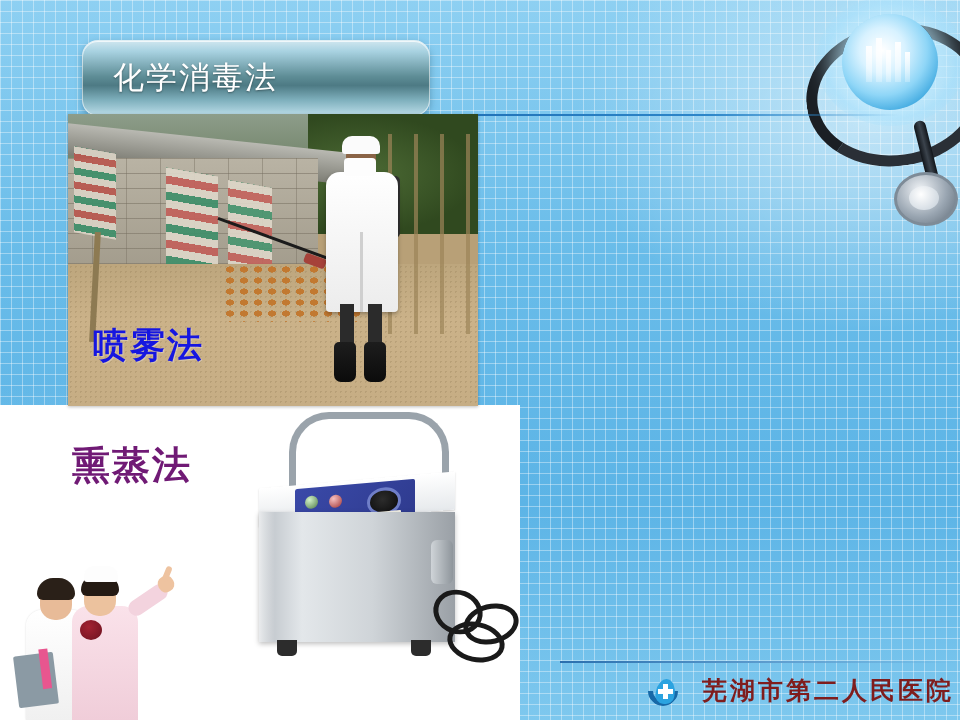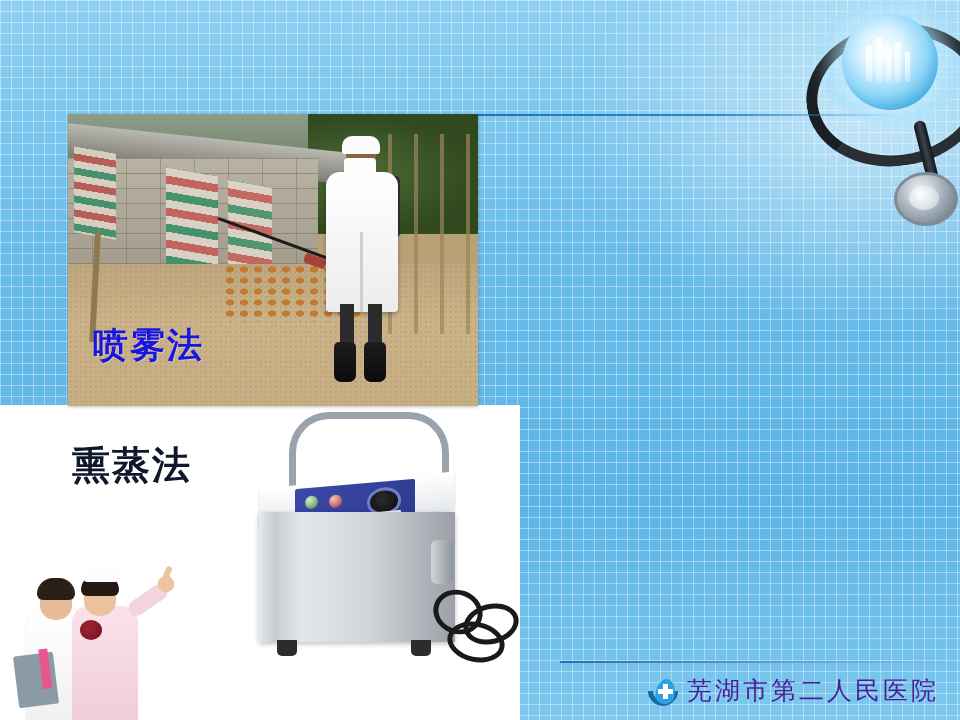--- a/index.html
+++ b/index.html
@@ -182,21 +182,21 @@
   .pm-cord{position:absolute;left:196px;top:182px;width:86px;height:74px;}
   .pm-cord .c1{position:absolute;left:2px;top:0;width:40px;height:34px;border:5px solid #1a1a1a;border-radius:50%;transform:rotate(20deg);}
   .pm-cord .c2{position:absolute;left:32px;top:14px;width:46px;height:30px;border:5px solid #1a1a1a;border-radius:50%;transform:rotate(-14deg);}
   .pm-cord .c3{position:absolute;left:16px;top:32px;width:48px;height:30px;border:5px solid #1a1a1a;border-radius:50%;transform:rotate(12deg);}
   
   .label-spray{
     position:absolute;left:93px;top:322px;font-size:35px;font-weight:bold;color:#1616e0;
     letter-spacing:2px;text-shadow:1px 1px 1px rgba(255,255,255,.35);text-align:right;
   }
   .label-fumigate{
-    position:absolute;left:72px;top:440px;font-size:38px;font-weight:bold;color:#0f172a;
+    position:absolute;left:72px;top:440px;font-size:38px;font-weight:bold;color:#701a75;
     letter-spacing:2px;
   }
   
   .notes-box{
     position:absolute;left:521px;top:163px;width:370px;height:443px;
     border:2px solid #1f1f8f;border-radius:42px;
     background:linear-gradient(150deg,#f7f5ea 0%,#f3f0e4 45%,#ebe7d9 100%);
     box-shadow:7px 7px 10px rgba(30,60,90,.28);
     box-sizing:border-box;
     padding:42px 18px 18px 22px;
@@ -234,21 +234,21 @@
     transform:rotate(-45deg);
   }
   .logo .mark .drop{
     position:absolute;left:8px;top:3px;width:19px;height:25px;
     background:#2ba3e0;border-radius:60% 60% 55% 55%/70% 70% 40% 40%;
     transform:rotate(10deg);
   }
   .logo .mark .cross-v{position:absolute;left:15px;top:8px;width:5px;height:15px;background:#ffffff;}
   .logo .mark .cross-h{position:absolute;left:10px;top:13px;width:15px;height:5px;background:#ffffff;}
   .logo .logo-text{
-    font-size:25px;font-weight:normal;color:#4c1d95;letter-spacing:3px;white-space:nowrap;
+    font-size:25px;font-weight:bold;color:#7f1d1d;letter-spacing:3px;white-space:nowrap;margin-left:15px;
   }
 </style>
 </head>
 <body>
 
 <div id="slide">
 
   <div class="bg-grid"></div>
   <div class="bg-soft"></div>
 
@@ -261,20 +261,23 @@
     <div class="orb">
       <div class="crystals"></div>
     </div>
     <div class="stem"></div>
     <div class="chest"></div>
   </div>
 
   <div class="hr-top"></div>
   <div class="hr-bottom"></div>
 
+  <div class="title-banner">
+    <span class="title-text">化学消毒法</span>
+  </div>
 
   <div class="photo-spray">
     <div class="ps-sky"></div>
     <div class="ps-trees"></div>
     <div class="ps-roof"></div>
     <div class="ps-wall"></div>
     <div class="ps-netA"></div>
     <div class="ps-netB"></div>
     <div class="ps-netC"></div>
     <div class="ps-ground"></div>

